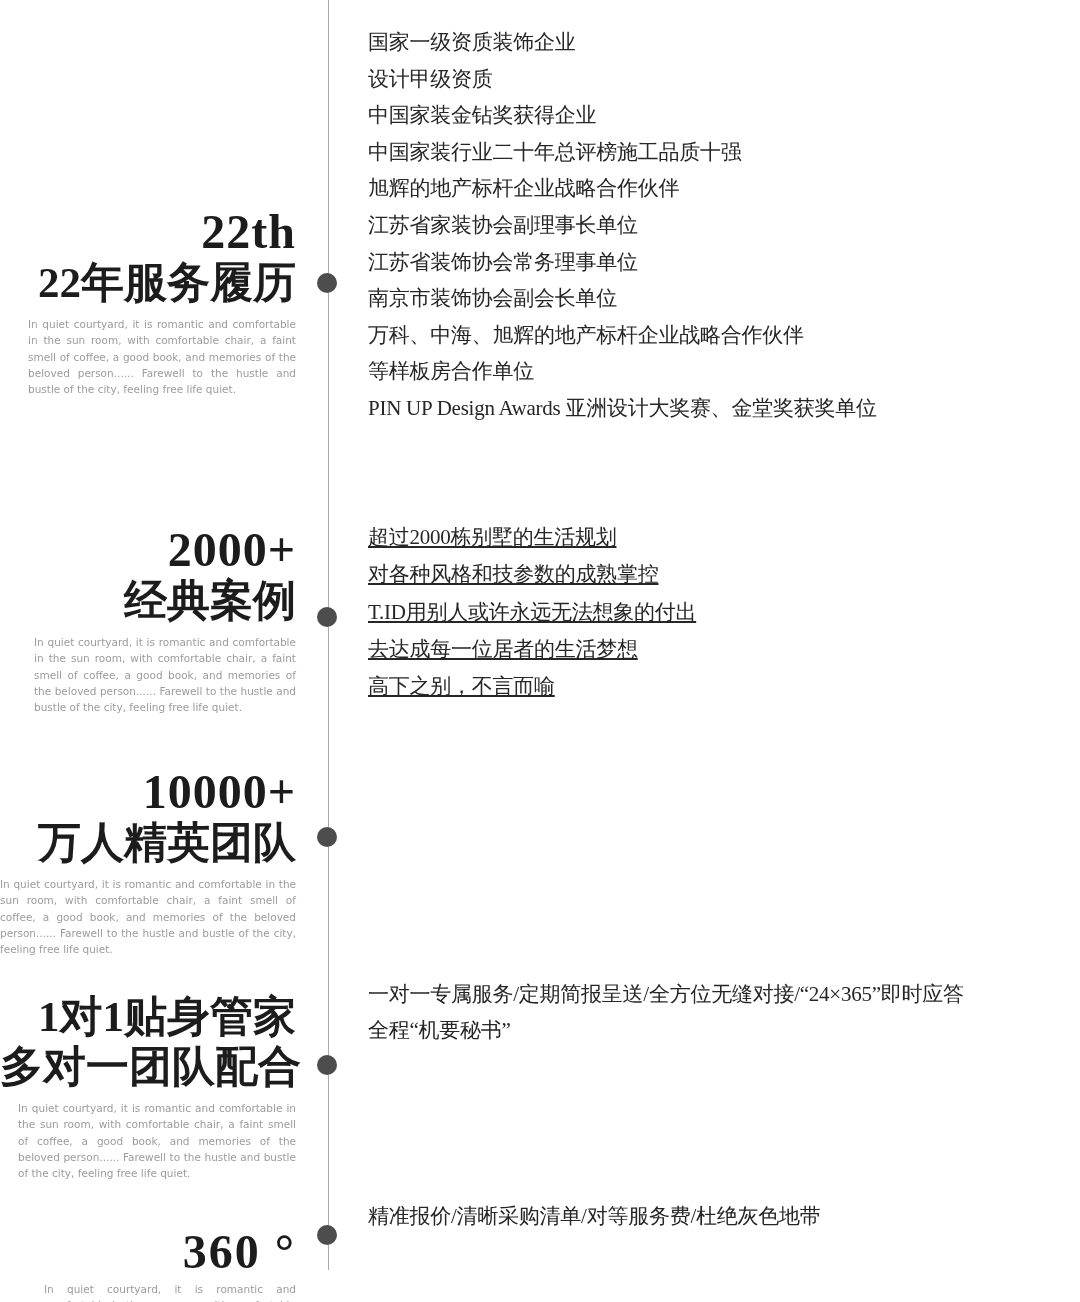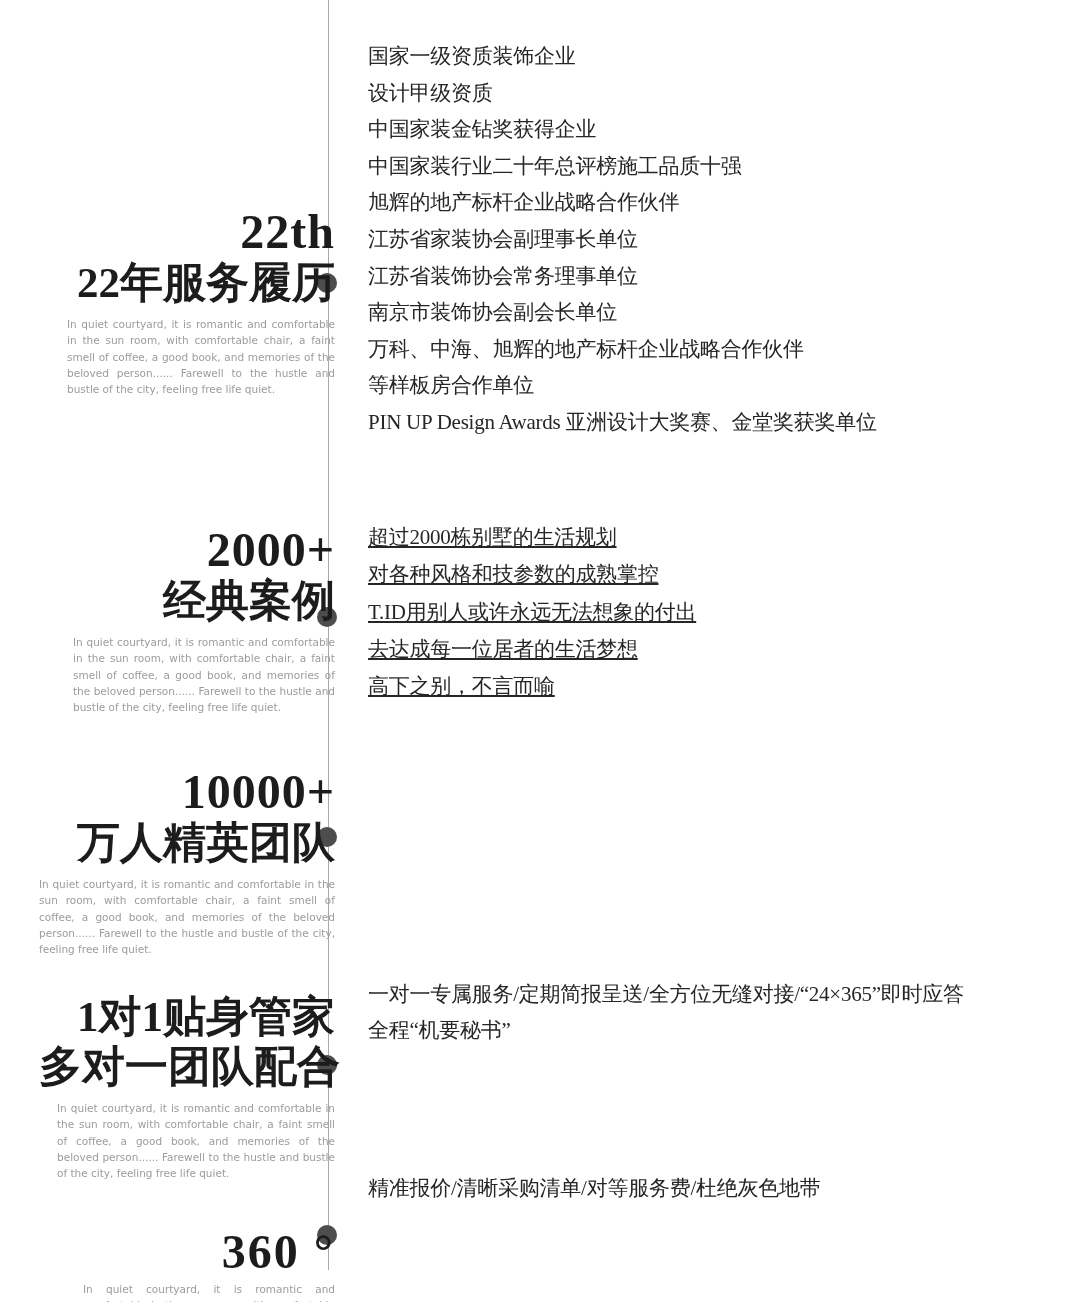--- a/index.html
+++ b/index.html
@@ -35,21 +35,20 @@
   .dot4 { top: 1055px; }
   .dot5 { top: 1225px; }
 
   
   .head {
     position: absolute;
     left: 0;
     width: 296px;
     text-align: right;
     color: #1c1c1c;
-    padding-left: 39px;
   }
   .hnum {
     font-weight: bold;
     font-size: 48px;
     line-height: 52px;
     letter-spacing: 1px;
     white-space: nowrap;
   }
   .hcn {
     font-weight: bold;
@@ -80,29 +79,29 @@
   
   .rlist {
     position: absolute;
     left: 368px;
     width: 712px;
     color: #262626;
     font-size: 21px;
     letter-spacing: -0.25px;
   }
   .rlist .item { white-space: nowrap; }
-  .list1 { top: 38px; }
+  .list1 { top: 24px; }
   .list1 .item { line-height: 36.6px; }
   .list2 { top: 519px; }
   .list2 .item { line-height: 37.3px; text-decoration: underline; }
   .list3 { top: 796px; }
   .list3 .item { line-height: 38px; }
   .list4 { top: 976px; }
   .list4 .item { line-height: 36px; }
-  .list5 { top: 1170px; }
+  .list5 { top: 1198px; }
   .list5 .item { line-height: 36px; }
 </style>
 </head>
 <body>
 
 <div class="page">
 
   <div class="vline"></div>
   <div class="dot dot1"></div>
   <div class="dot dot2"></div>

